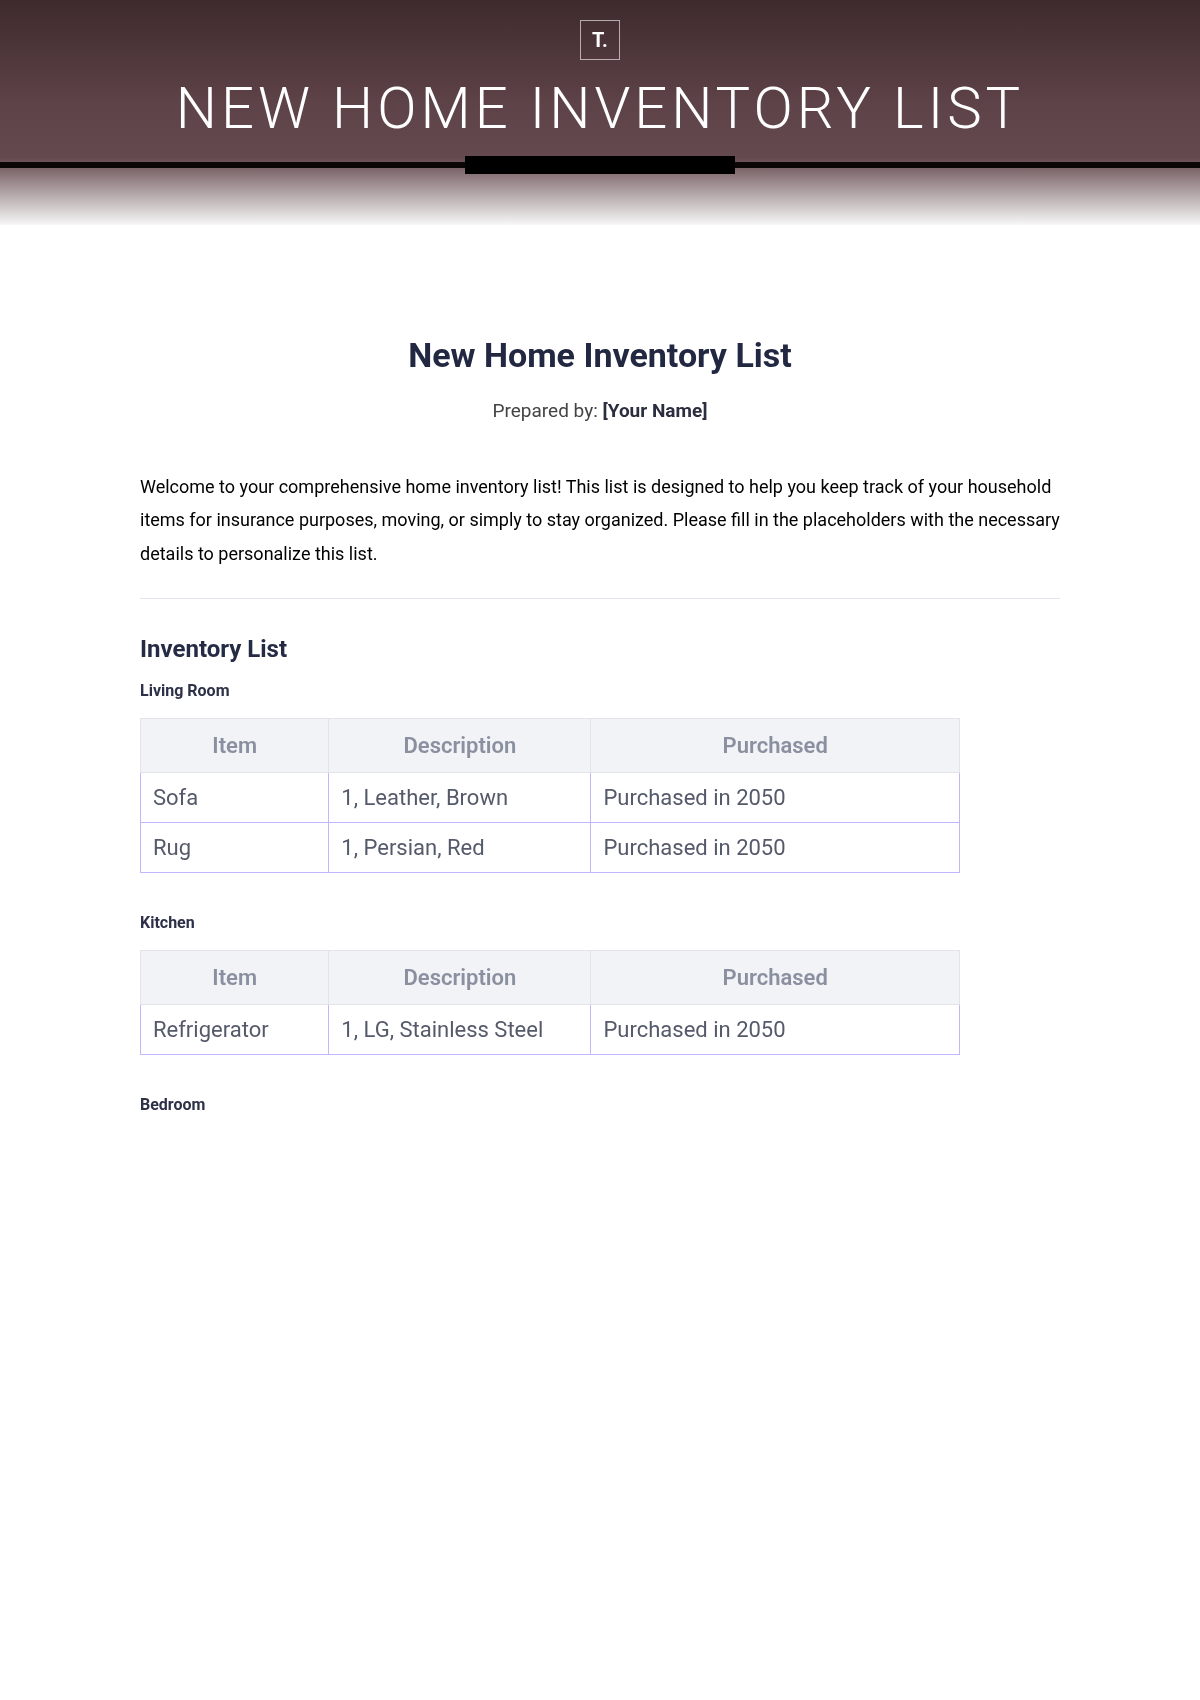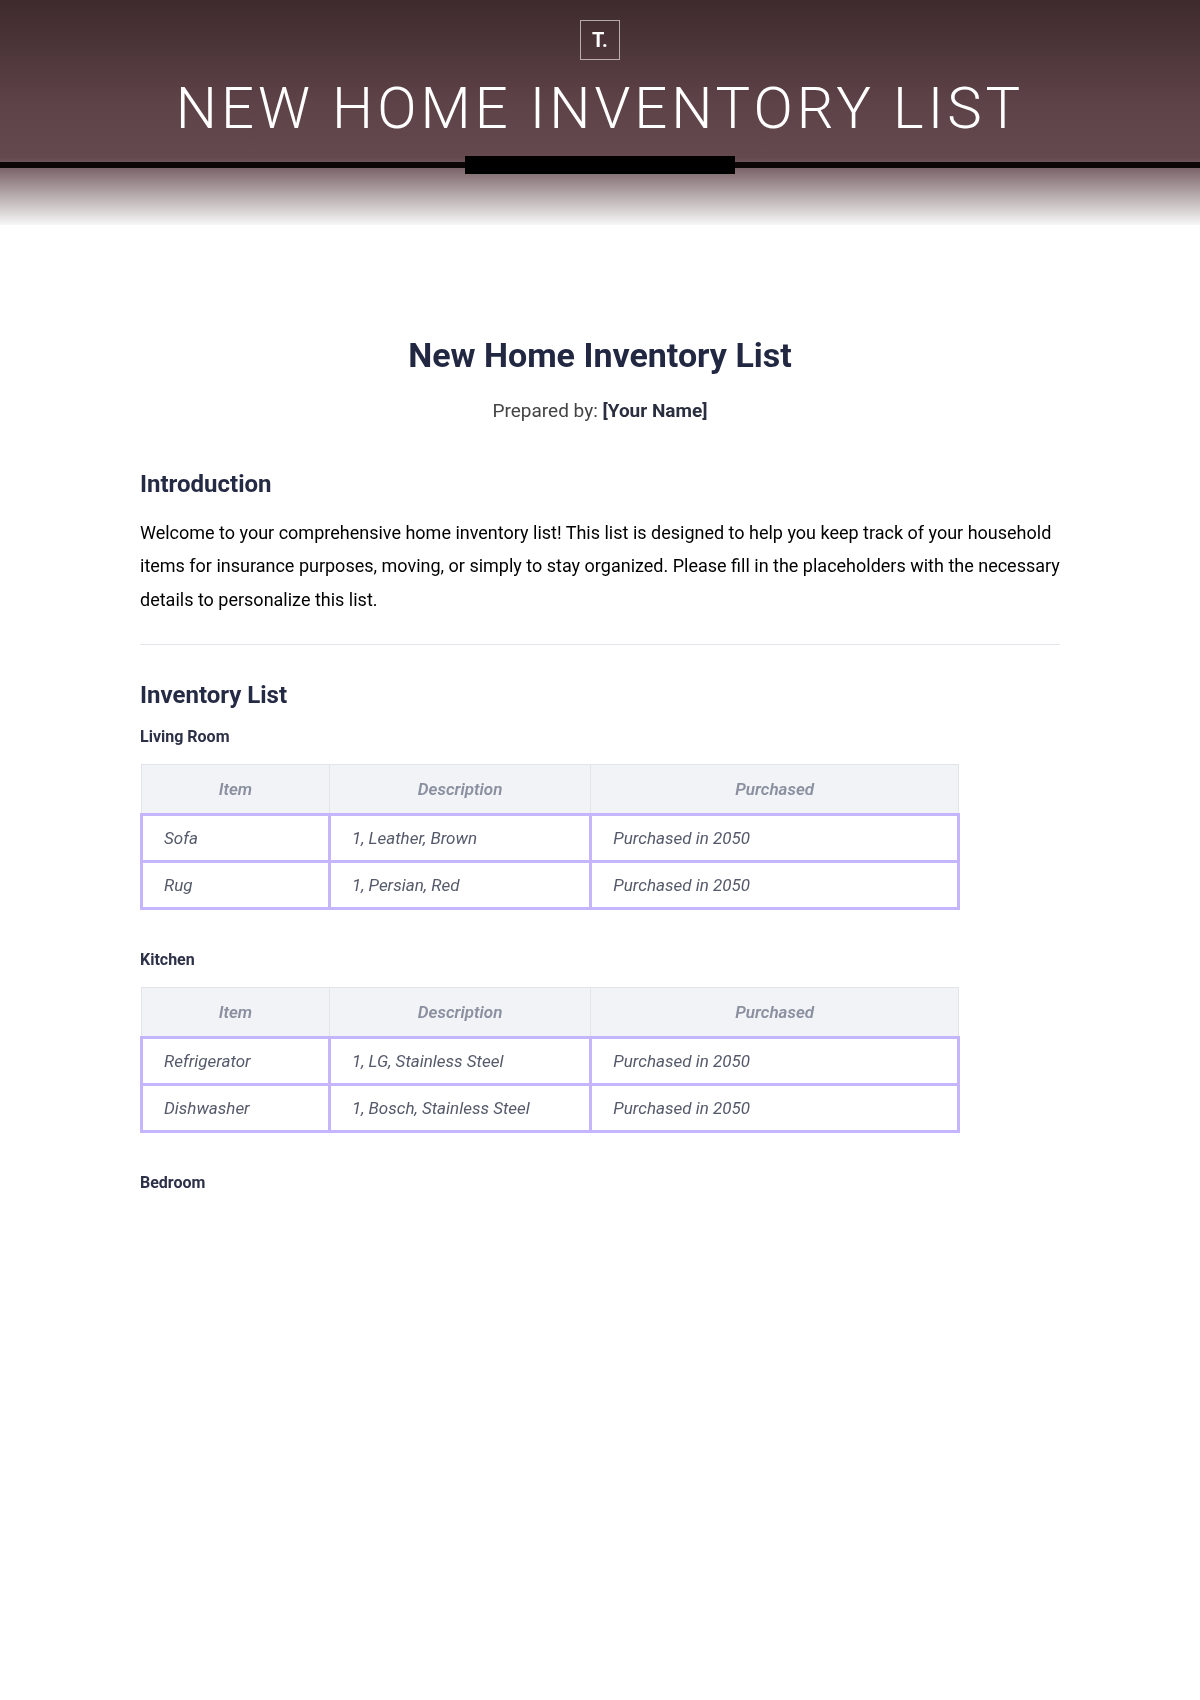--- a/index.html
+++ b/index.html
@@ -93,34 +93,33 @@
     color: #2d3148;
     margin: 18px 0 18px 0;
   }
   .table-wrap {
     width: 820px;
     margin-bottom: 40px;
   }
   table {
     width: 100%;
     border-collapse: collapse;
-    font-size: 17px;
-    font-style: italic;
+    font-size: 22px;
   }
   thead th {
     background: #f2f3f6;
     color: #8b90a0;
     font-weight: 600;
     text-align: center;
     padding: 14px 10px;
     border: 1px solid #e2e4ea;
   }
   tbody td {
-    padding: 12px 21px;
-    border: 3px solid #c4b5fd;
+    padding: 12px 12px;
+    border: 1px solid #c4b5fd;
     color: #555a6a;
   }
   thead th:nth-child(1), tbody td:nth-child(1) { width: 23%; }
   thead th:nth-child(2), tbody td:nth-child(2) { width: 32%; }
   thead th:nth-child(3), tbody td:nth-child(3) { width: 45%; }
 </style>
 </head>
 <body>
 
 <div class="banner">
@@ -131,21 +130,20 @@
 </div>
 
 <div class="page">
 
   <h1 class="doc-title">New Home Inventory List</h1>
 
   <p class="prepared">
     <span>Prepared by: </span><b>[Your Name]</b>
   </p>
 
-  <h2 class="section">Introduction</h2>
   <p class="body">Welcome to your comprehensive home inventory list! This list is designed to help you keep track of your household items for insurance purposes, moving, or simply to stay organized. Please fill in the placeholders with the necessary details to personalize this list.</p>
 
   <hr class="divider">
 
   <h2 class="section">Inventory List</h2>
 
   <div id="rooms-container">
       <h3 class="room">Living Room</h3>
       <div class="table-wrap">
         <table>
@@ -179,24 +177,19 @@
               <th>Description</th>
               <th>Purchased</th>
             </tr>
           </thead>
           <tbody>
             <tr>
               <td>Refrigerator</td>
               <td>1, LG, Stainless Steel</td>
               <td>Purchased in 2050</td>
             </tr>
-            <tr>
-              <td>Dishwasher</td>
-              <td>1, Bosch, Stainless Steel</td>
-              <td>Purchased in 2050</td>
-            </tr>
           </tbody>
         </table>
       </div>
       <h3 class="room">Bedroom</h3>
     </div>
 
 </div>
 
 </body></html>

